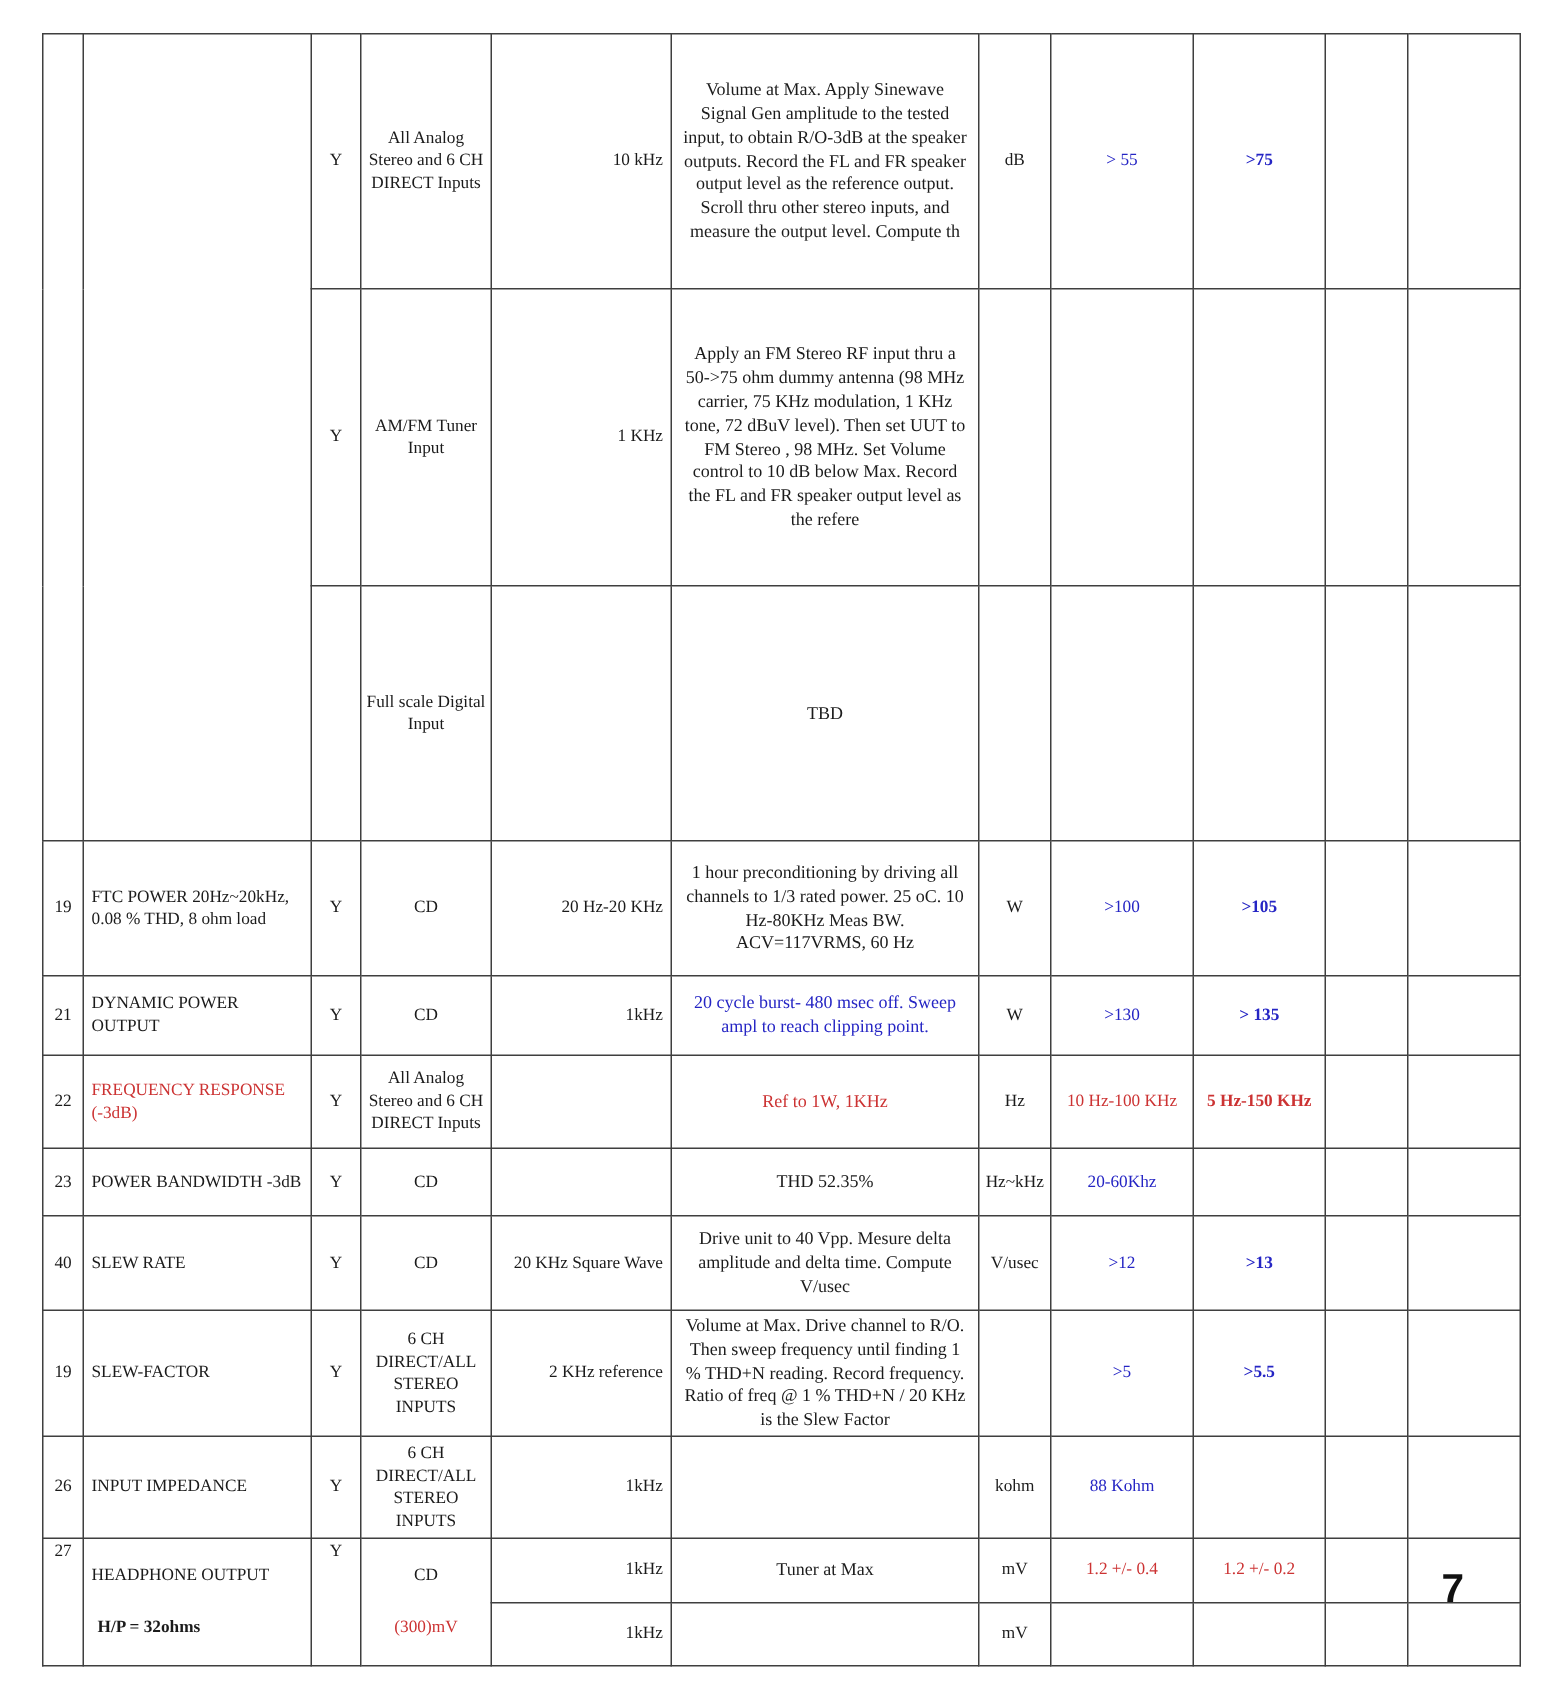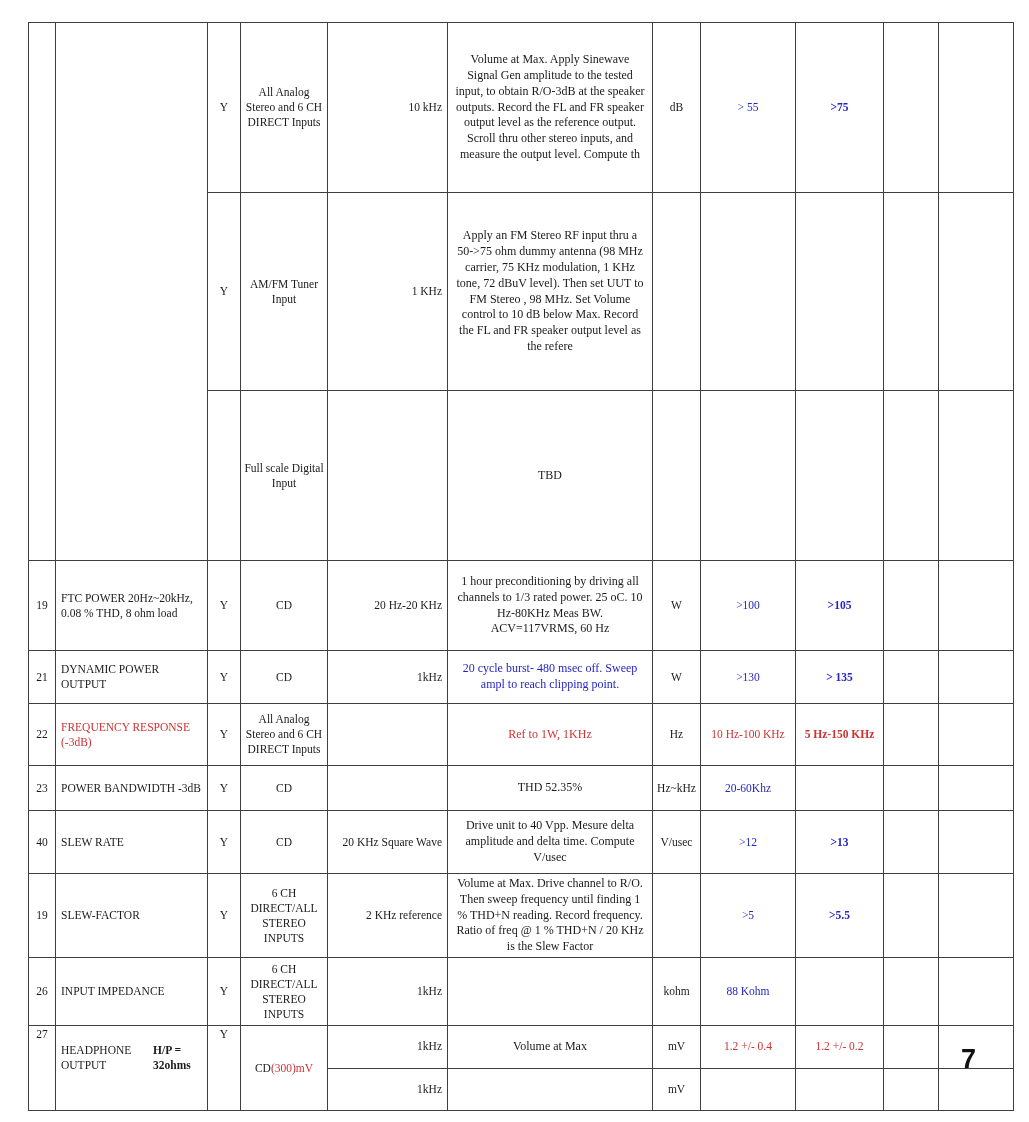--- a/index.html
+++ b/index.html
@@ -17,21 +17,21 @@
   }
   td.desc { text-align:left; padding-left:5px; }
   td.freq { text-align:right; padding-right:5px; }
   td.proc { font-size:12px; line-height:1.32; padding:2px 6px; }
   td.spec1 { color:#2525c4;margin-left:38px; }
   td.spec2 { color:#2525c4; font-weight:700; }
   .blue { color:#2525c4 !important; }
   .red  { color:#cc3333 !important; }
   .normal { font-weight:400 !important; }
   .vtop { vertical-align:top; padding-top:1px;margin-top:35px; }
-  .stack { display:flex; flex-direction:row; justify-content:center; height:50px; }
+  .stack { display:flex; flex-direction:column; justify-content:space-between; height:50px; }
   .stack.left  { align-items:flex-start; }
   .stack.center{ align-items:center; }
   .stack .indent { padding-left:4px;font-weight:bold; }
   .page-num {
     position:absolute; left:961px; top:1044px;
     font-family:"Liberation Sans","DejaVu Sans",sans-serif;
     font-weight:700; font-size:27px; color:#111;
   }
 </style>
 </head>
@@ -200,21 +200,21 @@
       </div>
     </td>
     <td class="ycol vtop" rowspan="2">Y</td>
     <td class="input" rowspan="2">
       <div class="stack center">
         <span>CD</span>
         <span class="red">(300)mV</span>
       </div>
     </td>
     <td class="freq">1kHz</td>
-    <td class="proc">Volume at Max</td>
+    <td class="proc">Tuner at Max</td>
     <td class="unit">mV</td>
     <td class="spec1 red">1.2 +/- 0.4</td>
     <td class="spec2 red normal">1.2 +/- 0.2</td>
     <td class="extra"></td>
     <td class="extra"></td>
   </tr>
 
   <tr style="height:30px">
     <td class="freq">1kHz</td>
     <td class="proc"></td>

